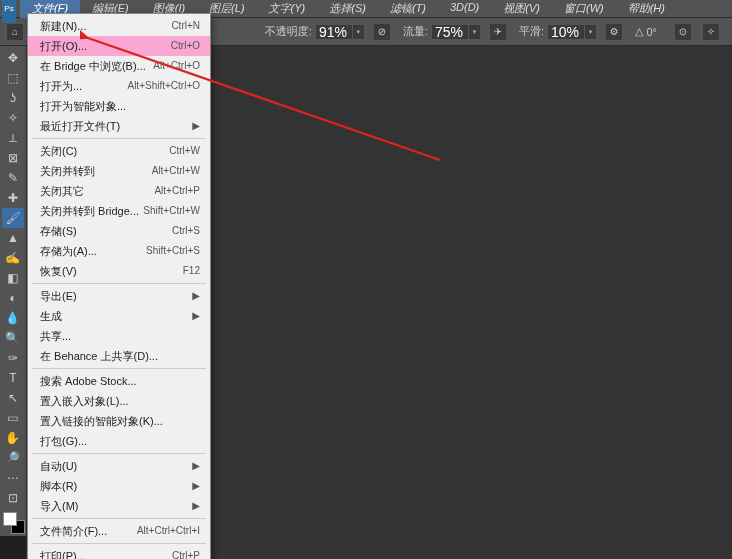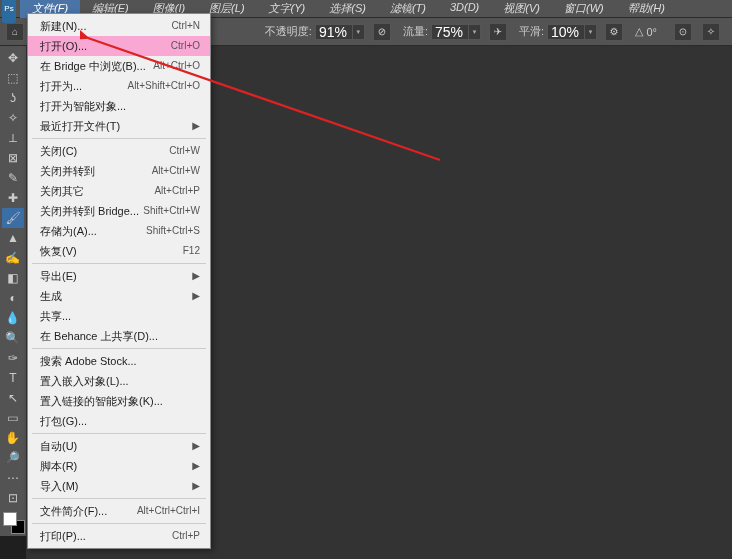--- a/index.html
+++ b/index.html
@@ -138,20 +138,24 @@
     </div>
     <div class="dd-item">
       <span>关闭其它</span>
       <span class="dd-sub">Alt+Ctrl+P</span>
     </div>
     <div class="dd-item">
       <span>关闭并转到 Bridge...</span>
       <span class="dd-sub">Shift+Ctrl+W</span>
     </div>
     <div class="dd-item">
+      <span>存储(S)</span>
+      <span class="dd-sub">Ctrl+S</span>
+    </div>
+    <div class="dd-item">
       <span>存储为(A)...</span>
       <span class="dd-sub">Shift+Ctrl+S</span>
     </div>
     <div class="dd-item">
       <span>恢复(V)</span>
       <span class="dd-sub">F12</span>
     </div>
     <div class="dd-sep"></div>
     <div class="dd-item">
       <span>导出(E)</span>

